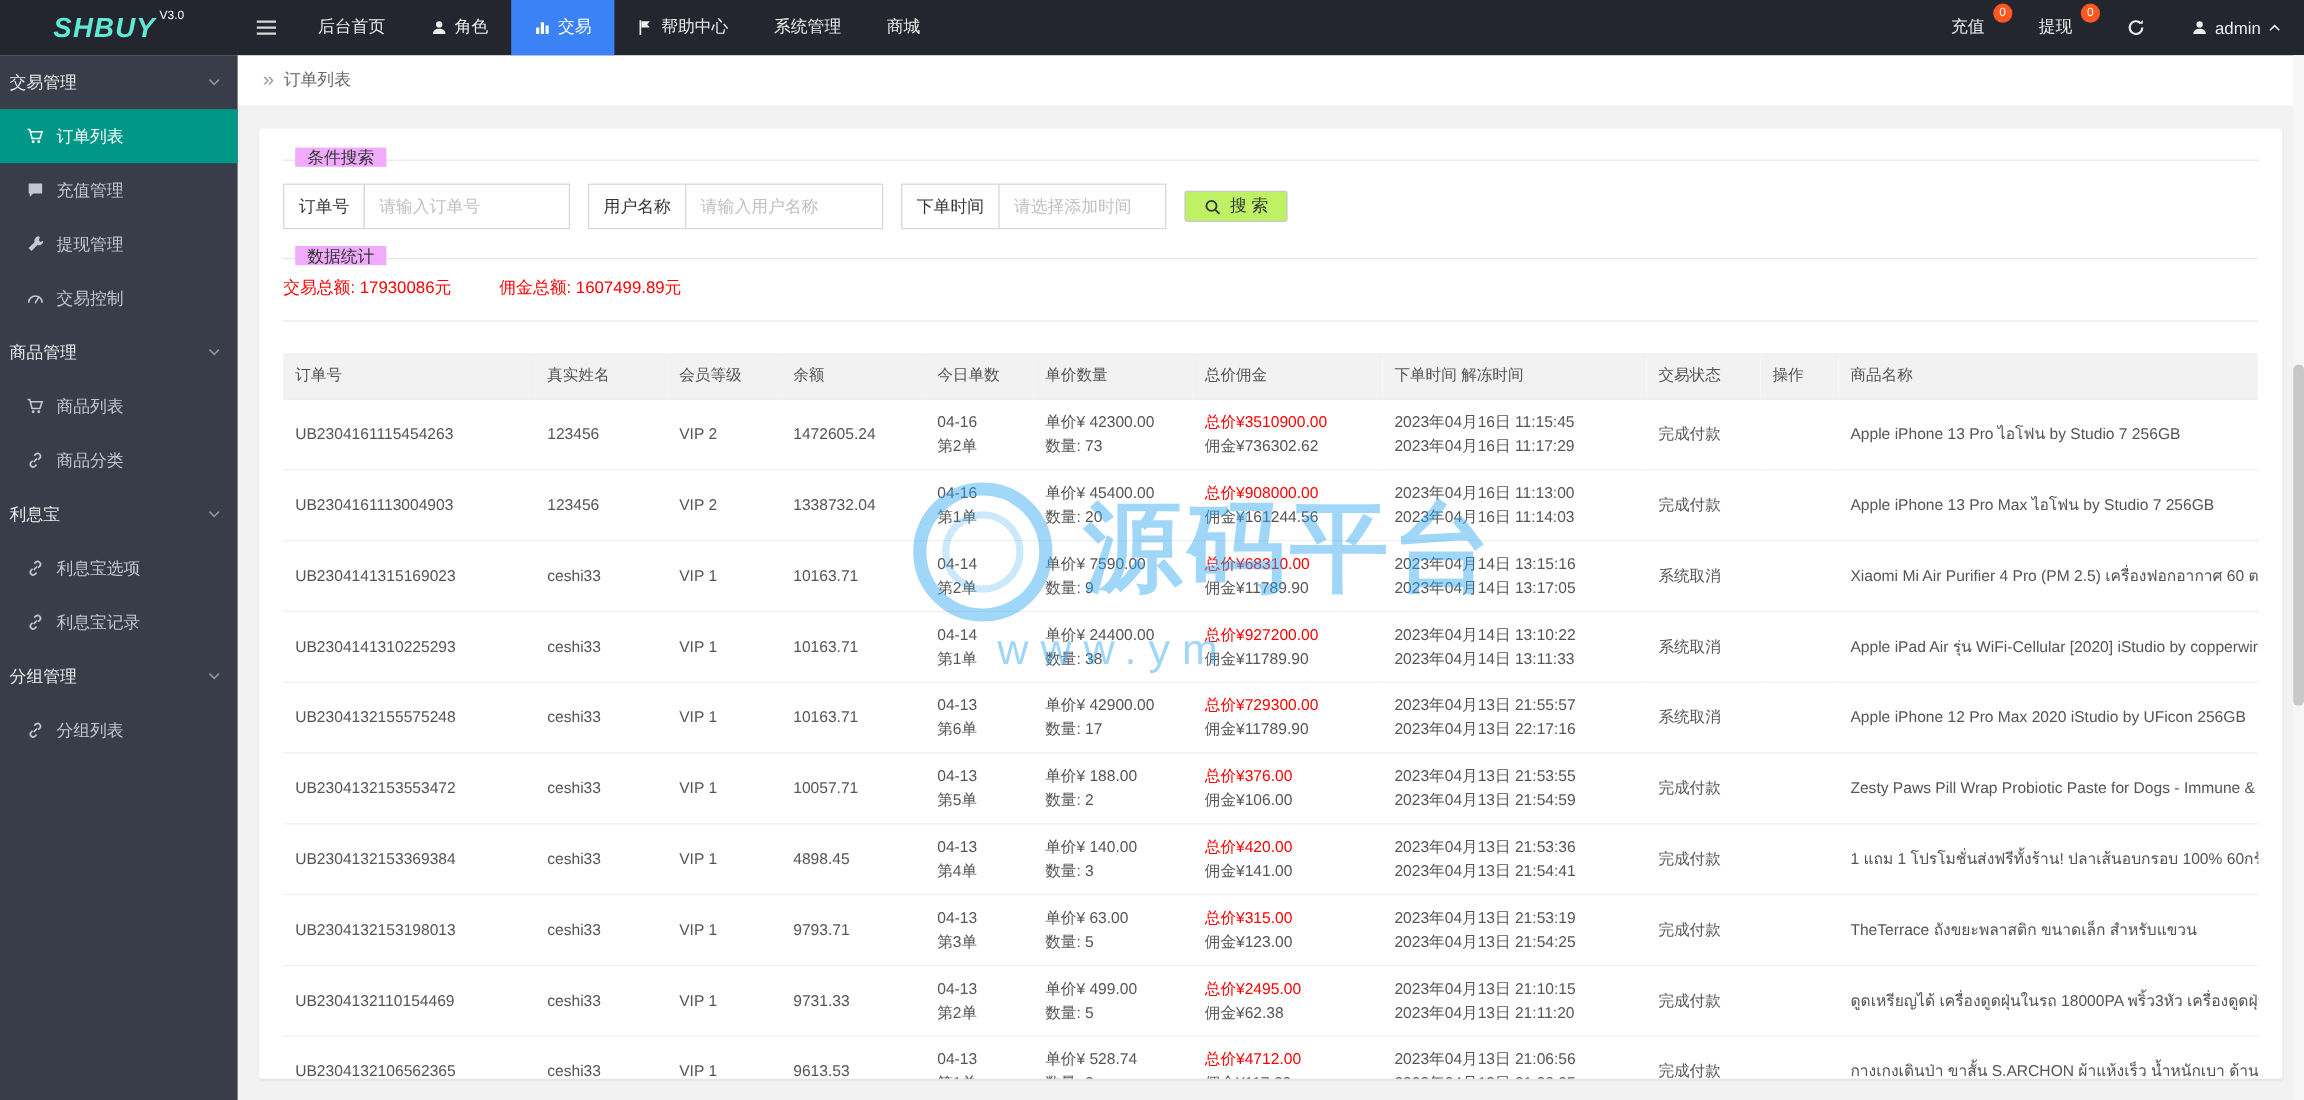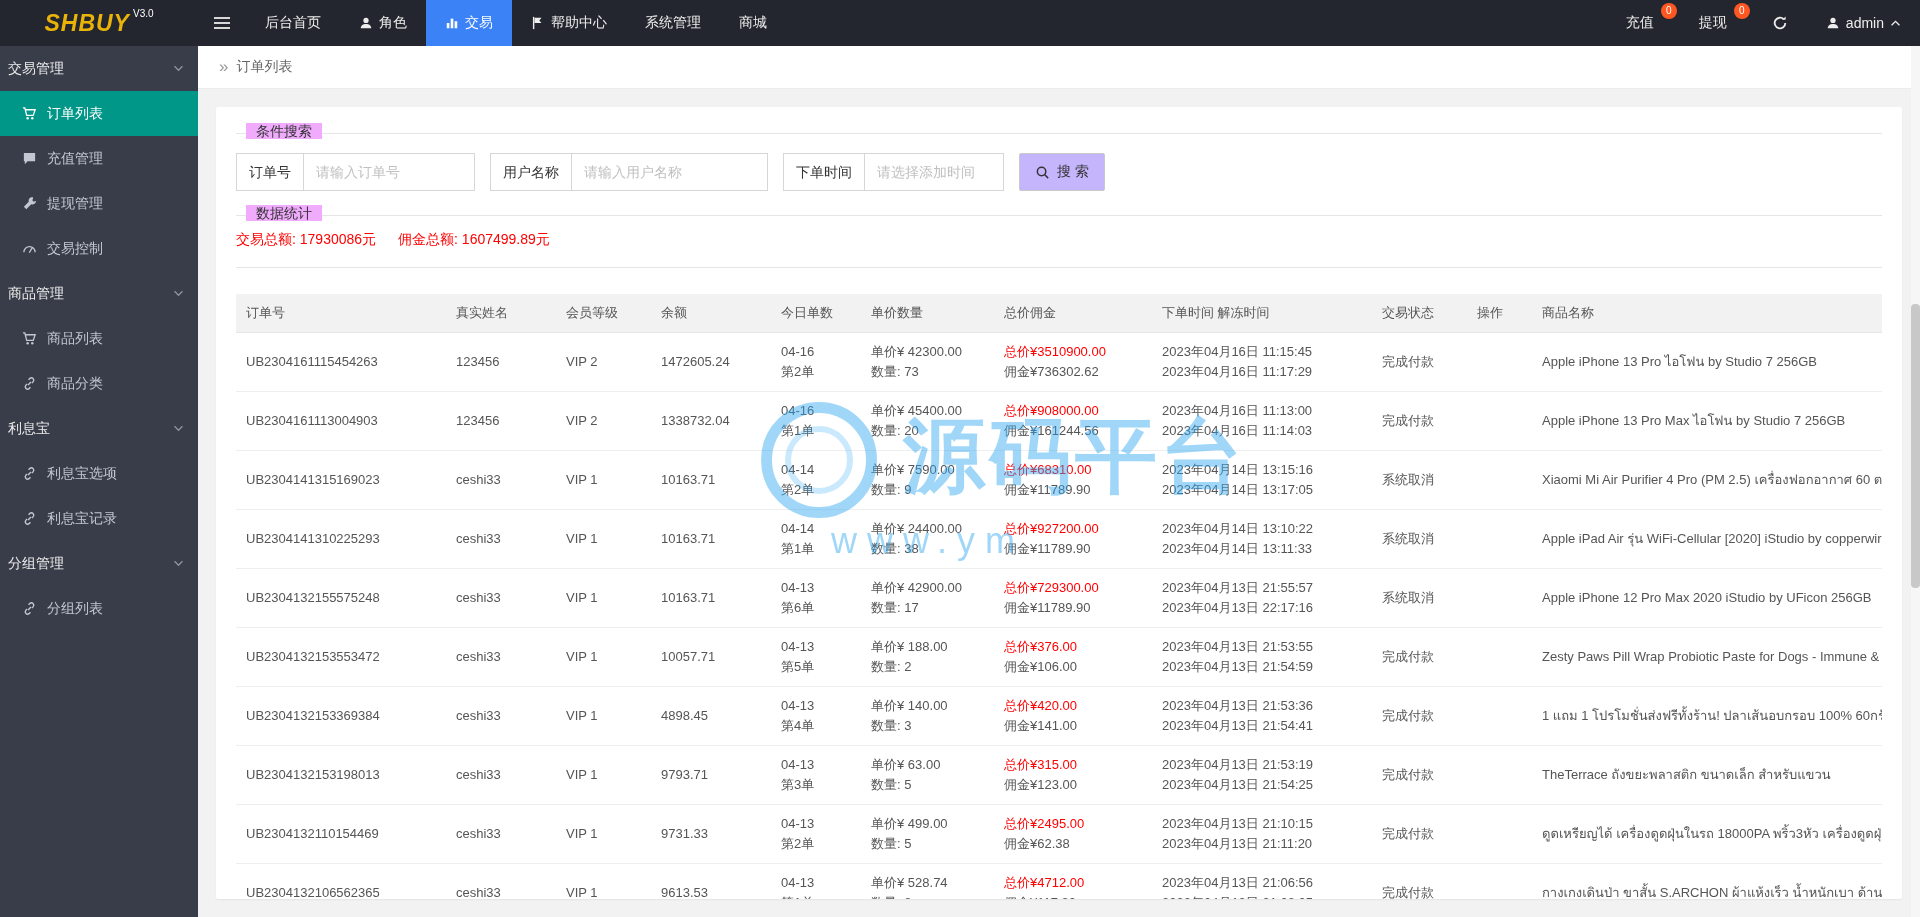--- a/index.html
+++ b/index.html
@@ -7,21 +7,21 @@
   body {
     position:relative;
     font-family:"Liberation Sans","DejaVu Sans",sans-serif;
     font-size:14px; color:#333; background:#f2f2f2;
   }
   svg { display:block; }
 
   
   .topbar { position:absolute; top:0; left:0; right:0; height:46px; background:#23262e; display:flex; align-items:stretch; color:#ededed; z-index:20; }
   .logo { width:198px; min-width:198px; display:flex; align-items:center; justify-content:center; gap:3px; }
-  .logo-text { color:#eab308; font-size:23px; font-weight:bold; font-style:italic; letter-spacing:1px; }
+  .logo-text { color:#5eead4; font-size:23px; font-weight:bold; font-style:italic; letter-spacing:1px; }
   .logo-version { color:#fff; font-size:10px; align-self:flex-start; margin-top:8px; }
   .nav-toggle { width:48px; display:flex; align-items:center; justify-content:center; cursor:pointer; color:#d8d8d8; }
   .topnav { display:flex; }
   .topnav-item { display:flex; align-items:center; gap:6px; padding:0 19px; font-size:14px; cursor:pointer; color:#ededed; position:relative; white-space:nowrap; }
   .topnav-item.active { background:#3b82f6; color:#fff; }
   .topbar-right { margin-left:auto; display:flex; }
   .badge { position:absolute; top:3px; right:3px; min-width:16px; height:16px; line-height:16px; border-radius:9px; background:#ff5722; color:#fff; font-size:10px; text-align:center; padding:0 3px; }
   .badge-item { padding-right:26px; }
 
   
@@ -39,24 +39,24 @@
   .card { background:#fff; border-radius:2px; box-shadow:0 1px 2px rgba(0,0,0,.06); padding:18px 20px; height:792px; overflow:hidden; position:relative; }
 
   .fieldset { border-top:1px solid #e6e6e6; margin-top:8px; height:14px; }
   .fieldset-legend { position:relative; top:-11px; left:10px; background:#f0abfc; padding:0 10px; font-size:14px; color:#333; }
 
   .search-row { display:flex; align-items:center; gap:15px; margin:6px 0 24px; }
   .igroup { display:flex; }
   .igroup-label { height:38px; line-height:36px; border:1px solid #d6d6d6; background:#fff; padding:0 12px; font-size:14px; color:#333; white-space:nowrap; }
   .igroup-input { height:38px; border:1px solid #d6d6d6; margin-left:-1px; padding:0 12px; font-size:14px; color:#333; outline:none; background:#fff; }
   .igroup-input::placeholder { color:#c0c0c0; }
-  .w1 { width:172px; } .w2 { width:197px; } .w3 { width:140px; }
-  .search-btn { height:38px; display:flex; align-items:center; gap:7px; padding:0 15px; border:1px solid #c9c9c9; background:#c4b5fd; border-radius:2px; font-size:14px; color:#333; cursor:pointer; }
-
-  .stats-row { display:flex; gap:22px; color:#ff0000; font-size:14px; margin:2px 0 18px; }
+  .w1 { width:172px; } .w2 { width:165px; } .w3 { width:140px; }
+  .search-btn { height:26px; display:flex; align-items:center; gap:7px; padding:0 15px; border:1px solid #c9c9c9; background:#bef264; border-radius:2px; font-size:14px; color:#333; cursor:pointer; }
+
+  .stats-row { display:flex; gap:40px; color:#ff0000; font-size:14px; margin:2px 0 18px; }
   .divider { border-top:1px solid #e6e6e6; }
 
   .order-table { width:100%; border-collapse:collapse; table-layout:fixed; margin-top:26px; font-size:13px; color:#555; }
   .order-table thead th { background:#f2f2f2; height:38px; font-weight:normal; text-align:left; padding:0 10px; color:#555; border-bottom:1px solid #e6e6e6; white-space:nowrap; overflow:hidden; }
   .order-table tbody td { height:59px; padding:0 10px; border-bottom:1px solid #eee; vertical-align:middle; line-height:20px; overflow:hidden; white-space:nowrap; }
   .red { color:#ff0000; }
 
   
   .watermark { position:absolute; left:545px; top:295px; z-index:6; opacity:.45; pointer-events:none; color:#2ea7f2; }
   .wm-row { display:flex; gap:26px; }

